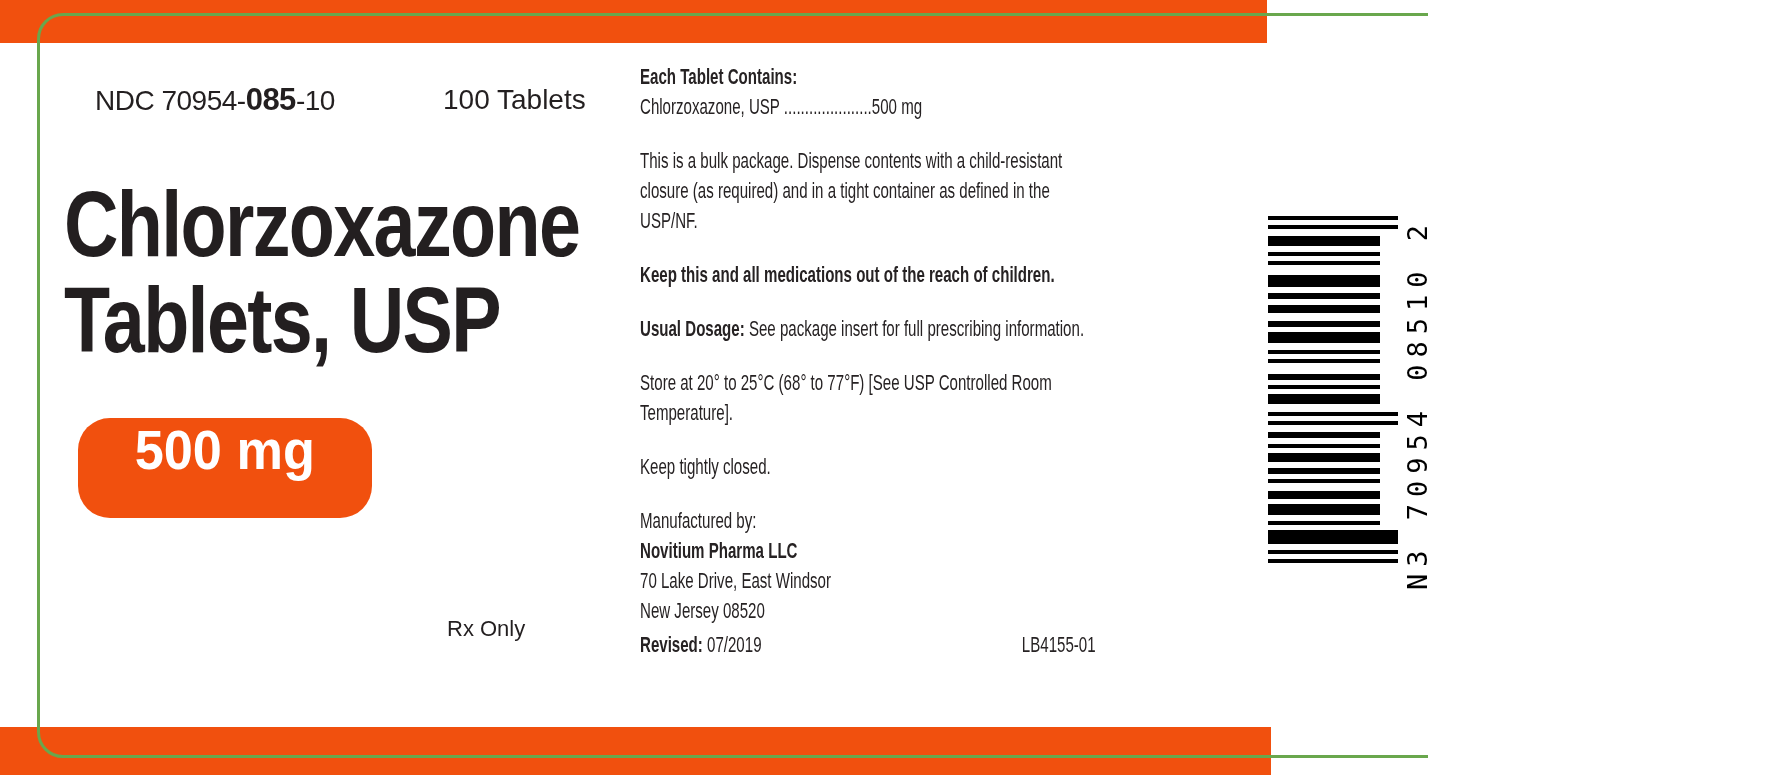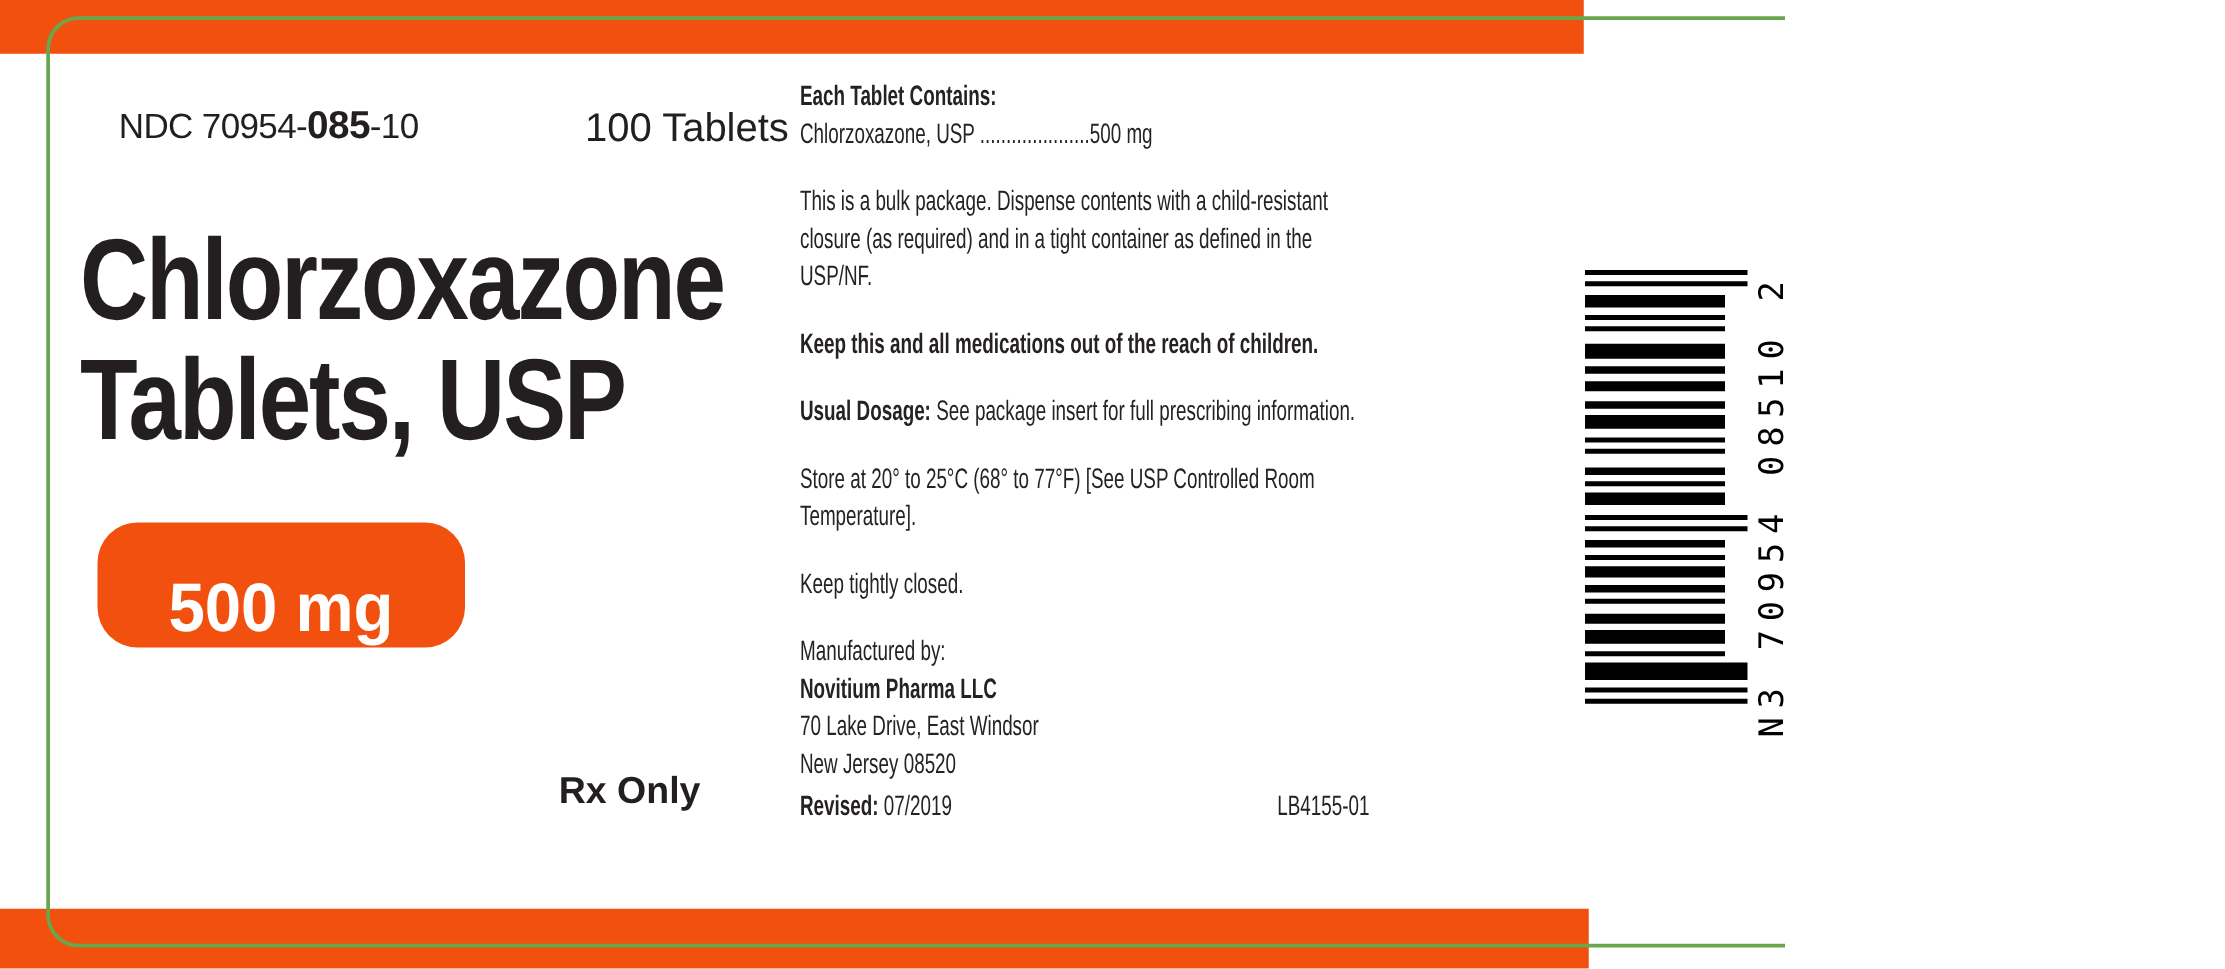--- a/index.html
+++ b/index.html
@@ -21,37 +21,37 @@
 
   
   .green-frame{position:absolute; left:37px; top:13px; width:1726px; height:745px;
     border:3px solid var(--green); border-radius:26px; z-index:3; pointer-events:none;}
 
   .content{position:absolute; inset:0; z-index:4;}
 
   
   .ndc-line{position:absolute; left:95px; top:82px; font-size:28px; letter-spacing:-0.5px; white-space:nowrap;}
   .ndc-line .ndc-bold{font-size:31px; font-weight:bold;}
-  .tablet-count{position:absolute; left:443px; top:84px; font-size:32px; white-space:nowrap;margin-left:25px;}
+  .tablet-count{position:absolute; left:443px; top:84px; font-size:28px; white-space:nowrap;}
 
   .drug-title{position:absolute; left:64px; top:176px; font-size:92px; font-weight:bold;
     line-height:96px; letter-spacing:-2px; transform:scaleX(0.82); transform-origin:0 0;
     color:var(--ink); white-space:nowrap;}
 
   .strength-badge{position:absolute; left:78px; top:418px; width:294px; height:100px;
-    background:var(--orange); border-radius:32px; display:flex; align-items:flex-end; justify-content:center;}
+    background:var(--orange); border-radius:32px; display:flex; align-items:flex-start; justify-content:center;}
   .strength-badge span{color:#fff; font-size:55px; font-weight:bold; letter-spacing:0px; transform:scaleX(0.95);}
 
   .logo{position:absolute; left:62px; top:578px; width:210px; height:95px;}
   .logo-dots{position:absolute; left:6px; top:0px;}
   .logo-name{position:absolute; left:0px; top:20px; font-family:"DejaVu Serif", serif;
     font-size:43px; color:var(--navy); letter-spacing:0px;}
   .logo-sub{position:absolute; left:88px; top:62px; font-size:25px; letter-spacing:6px; color:var(--navy);}
 
-  .rx-only{position:absolute; left:447px; top:616px; font-size:30px; font-weight:bold;}
+  .rx-only{position:absolute; left:447px; top:616px; font-size:22px; font-weight:normal;}
 
   
   .info{position:absolute; left:640px; top:62px; width:680px; font-size:22.5px; line-height:30px;
     transform:scaleX(0.67); transform-origin:0 0; color:#262223;}
   .info p{margin-bottom:24px;}
   .info .tight p, .info .tight div{margin-bottom:0;}
   .b{font-weight:bold;}
   .revised-row{display:flex; justify-content:space-between; margin-top:4px;}
 
   

